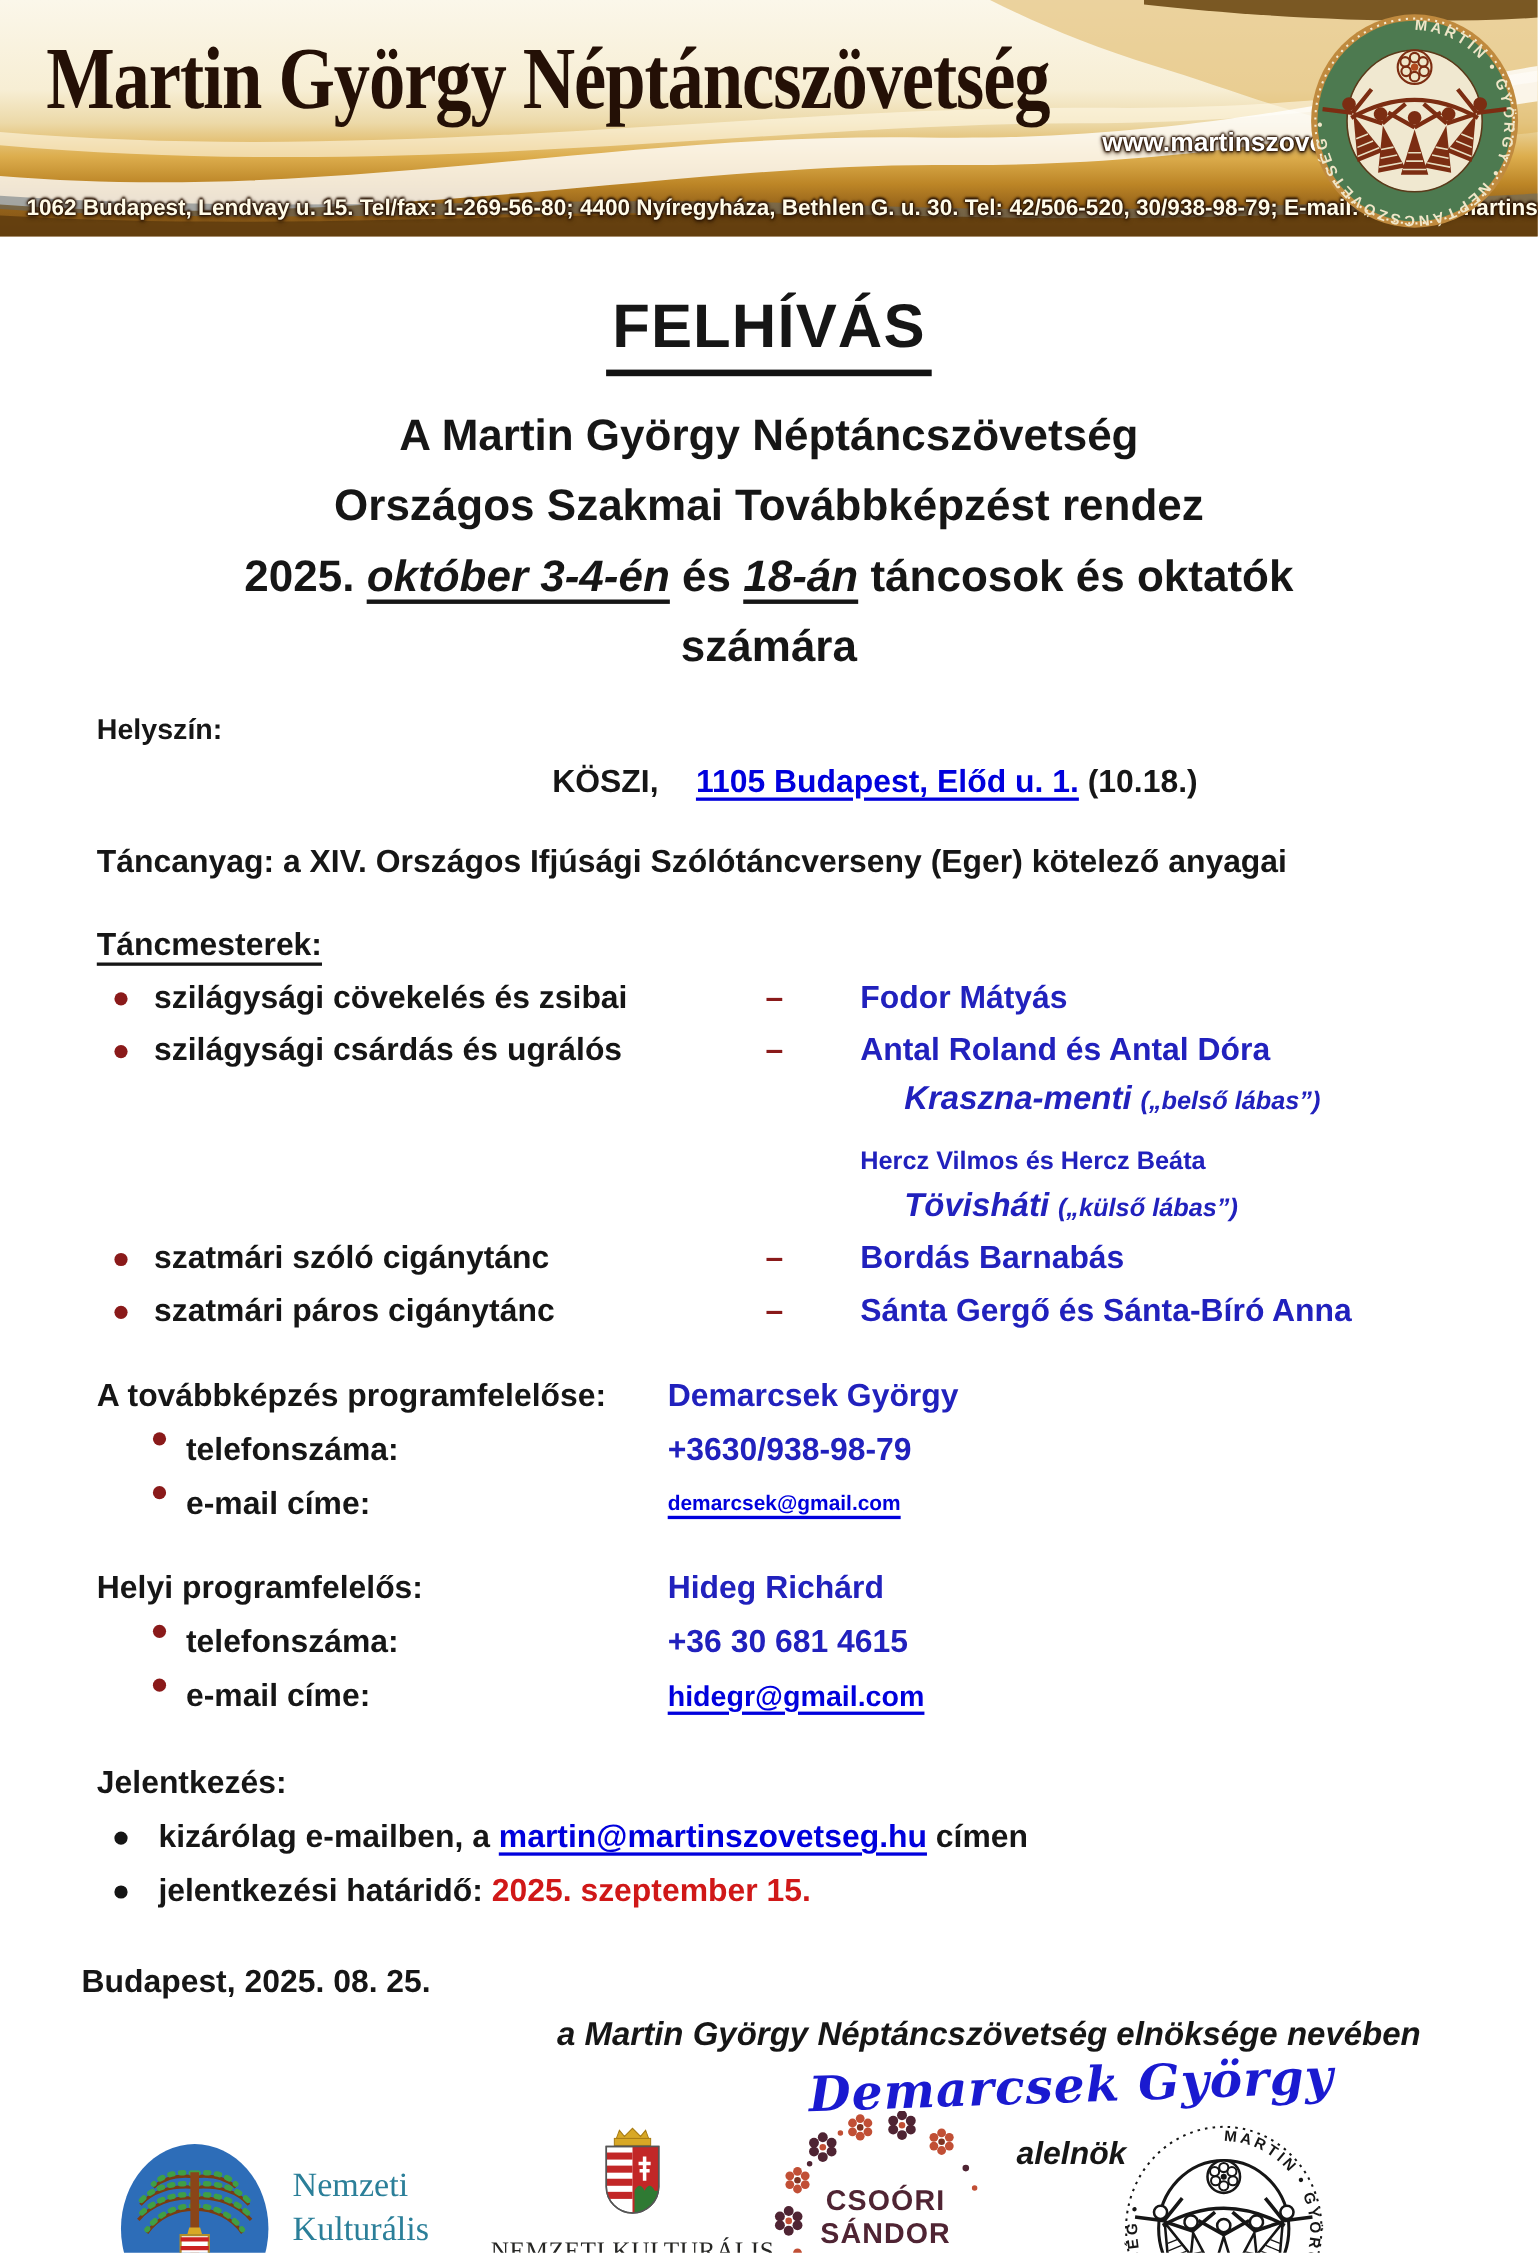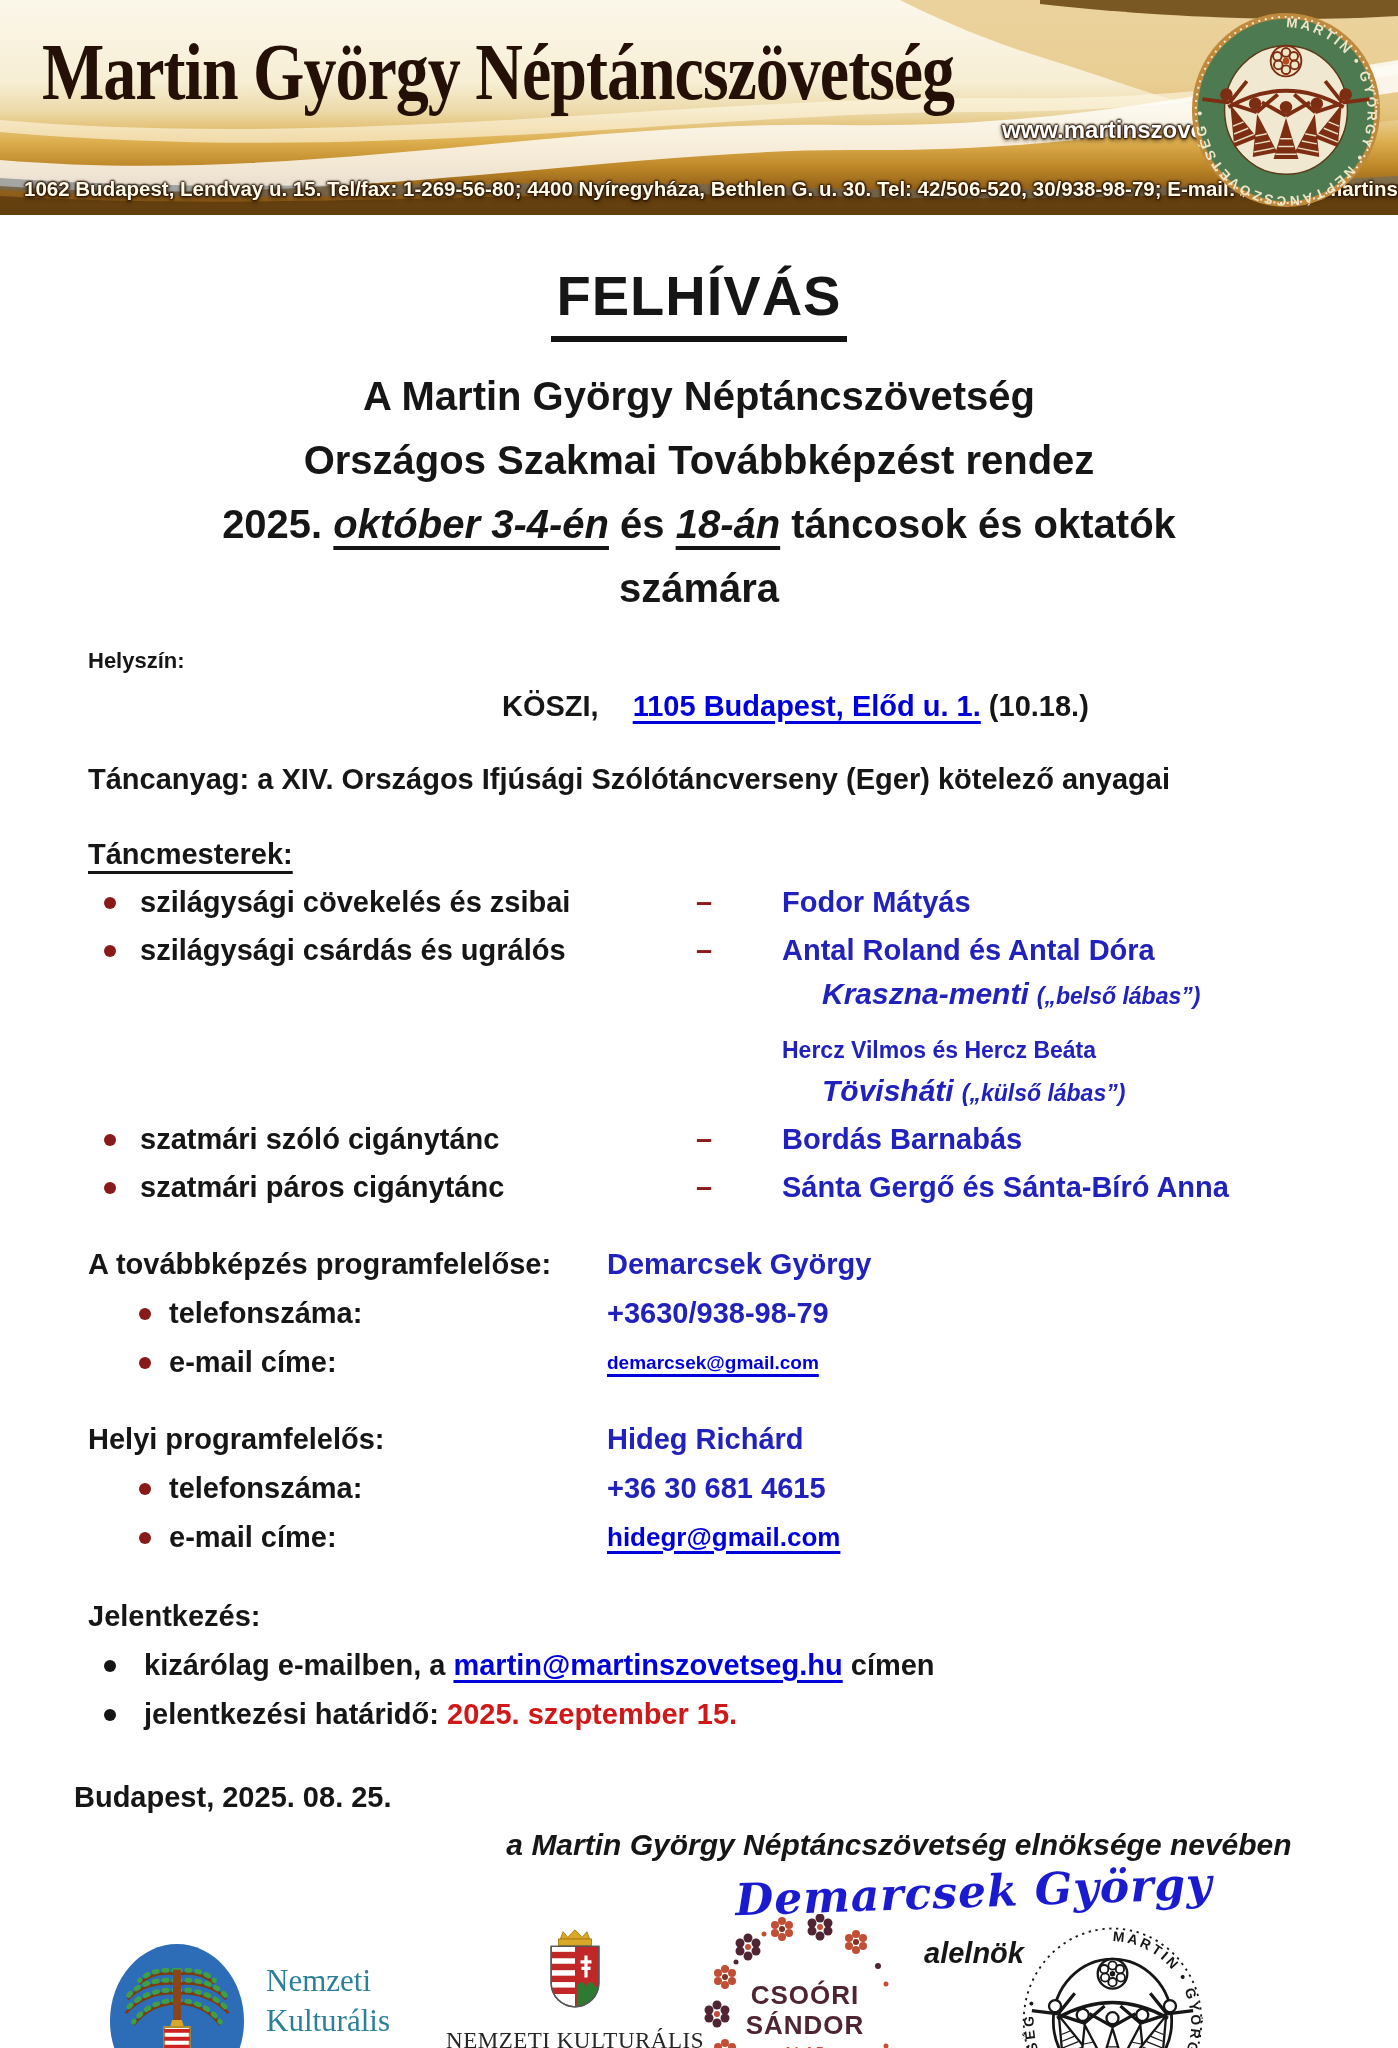--- a/index.html
+++ b/index.html
@@ -24,21 +24,21 @@
   .title-wrap { text-align:center; margin-top:48px; }
   .title-text { display:inline-block; font-size:56px; letter-spacing:1px;
     border-bottom:6px solid #131313; padding:0 6px 8px; }
   .subtitle { text-align:center; font-size:40px; line-height:64px; margin-top:22px; }
   .iu { font-style:italic; text-decoration:underline; text-decoration-thickness:4px; text-underline-offset:8px; }
 
   .link { color:#0000dd; text-decoration:underline; text-decoration-thickness:3px; text-underline-offset:5px; cursor:pointer; }
   .blue { color:#2121bd; }
   .red { color:#d01818; }
 
-  .loc { display:flex; font-size:22px; margin-top:28px; }
+  .loc { display:flex; font-size:26px; margin-top:28px; }
   .loc-label { width:174px; }
   .loc2 { font-size:29px; margin-top:16px; padding-left:414px; }
   .loc2-prefix { display:inline-block; margin-right:34px; }
 
   .material { font-size:29px; margin-top:40px; }
 
   .m-head { font-size:29px; margin-top:42px; display:inline-block;
     text-decoration:underline; text-decoration-thickness:3px; text-underline-offset:7px; }
   .mrow { display:flex; align-items:center; font-size:29px; margin-top:15px; padding-left:16px; }
   .mbullet { width:36px; display:flex; align-items:center; }
@@ -49,21 +49,21 @@
   .mname { color:#2121bd; }
   .msub { font-size:29px; margin-top:10px; padding-left:734px; color:#2121bd; white-space:nowrap; }
   .region { font-style:italic; font-size:30px; }
   .rnote { font-style:italic; font-size:23px; }
   .mextra { font-size:23px; margin-top:26px; padding-left:694px; color:#2121bd; }
 
   .cblock { margin-top:44px; }
   .crow { display:flex; align-items:center; font-size:29px; margin-top:16px; }
   .crow:first-child { margin-top:0; }
   .clabel { width:519px; }
-  .clabel.bl { display:flex; align-items:center; padding-left:51px; }
+  .clabel.bl { display:flex; padding-left:51px; }
   .clabel.bl .dot { margin-right:18px; }
   .cvalue { font-weight:700; }
 
   .app-head { font-size:29px; margin-top:46px; }
   .app-row { display:flex; align-items:center; font-size:29px; margin-top:16px; padding-left:16px; }
   .app-row .mbullet { width:40px; }
 
   .closing-date { font-size:29px; margin-top:50px; margin-left:-14px; }
   .on-behalf { font-size:30px; font-style:italic; margin-top:14px; margin-left:400px; text-align:center; }
   .sigblock { margin-left:550px; text-align:center; margin-top:4px; }

